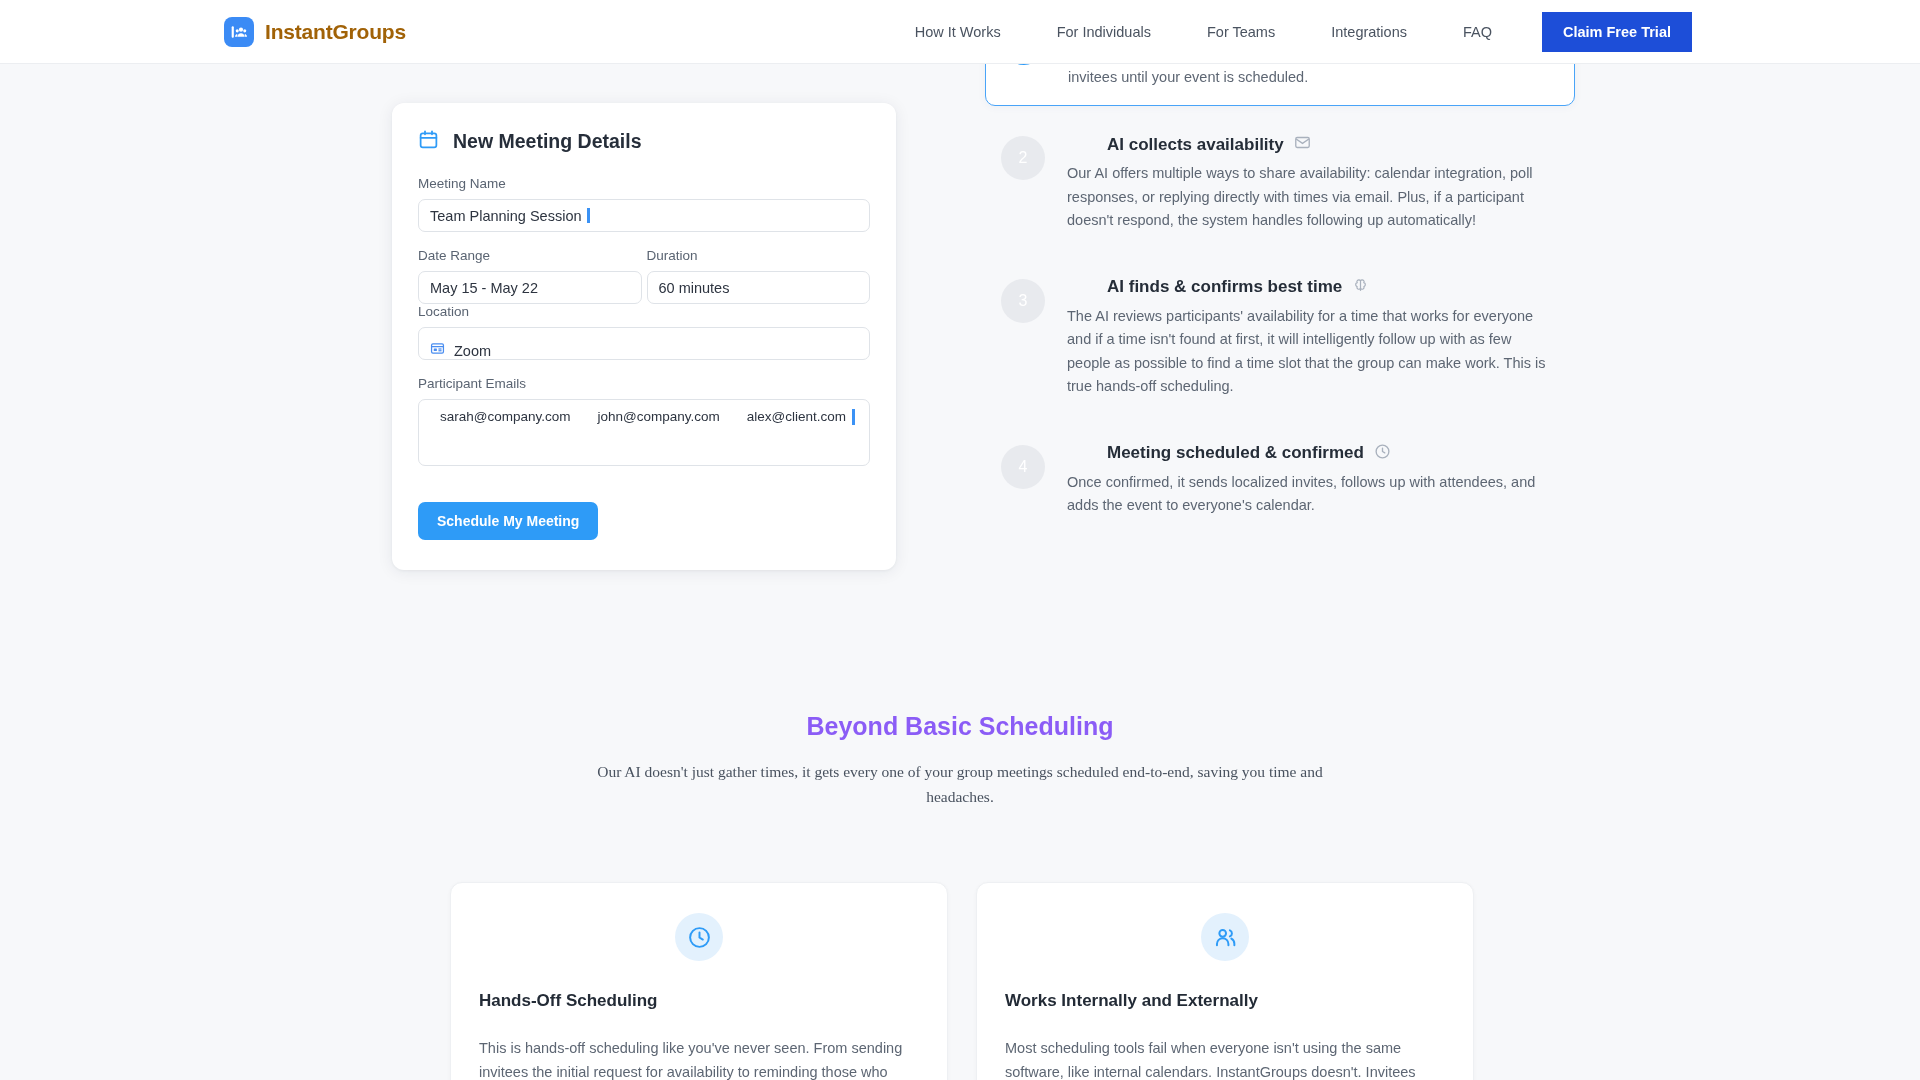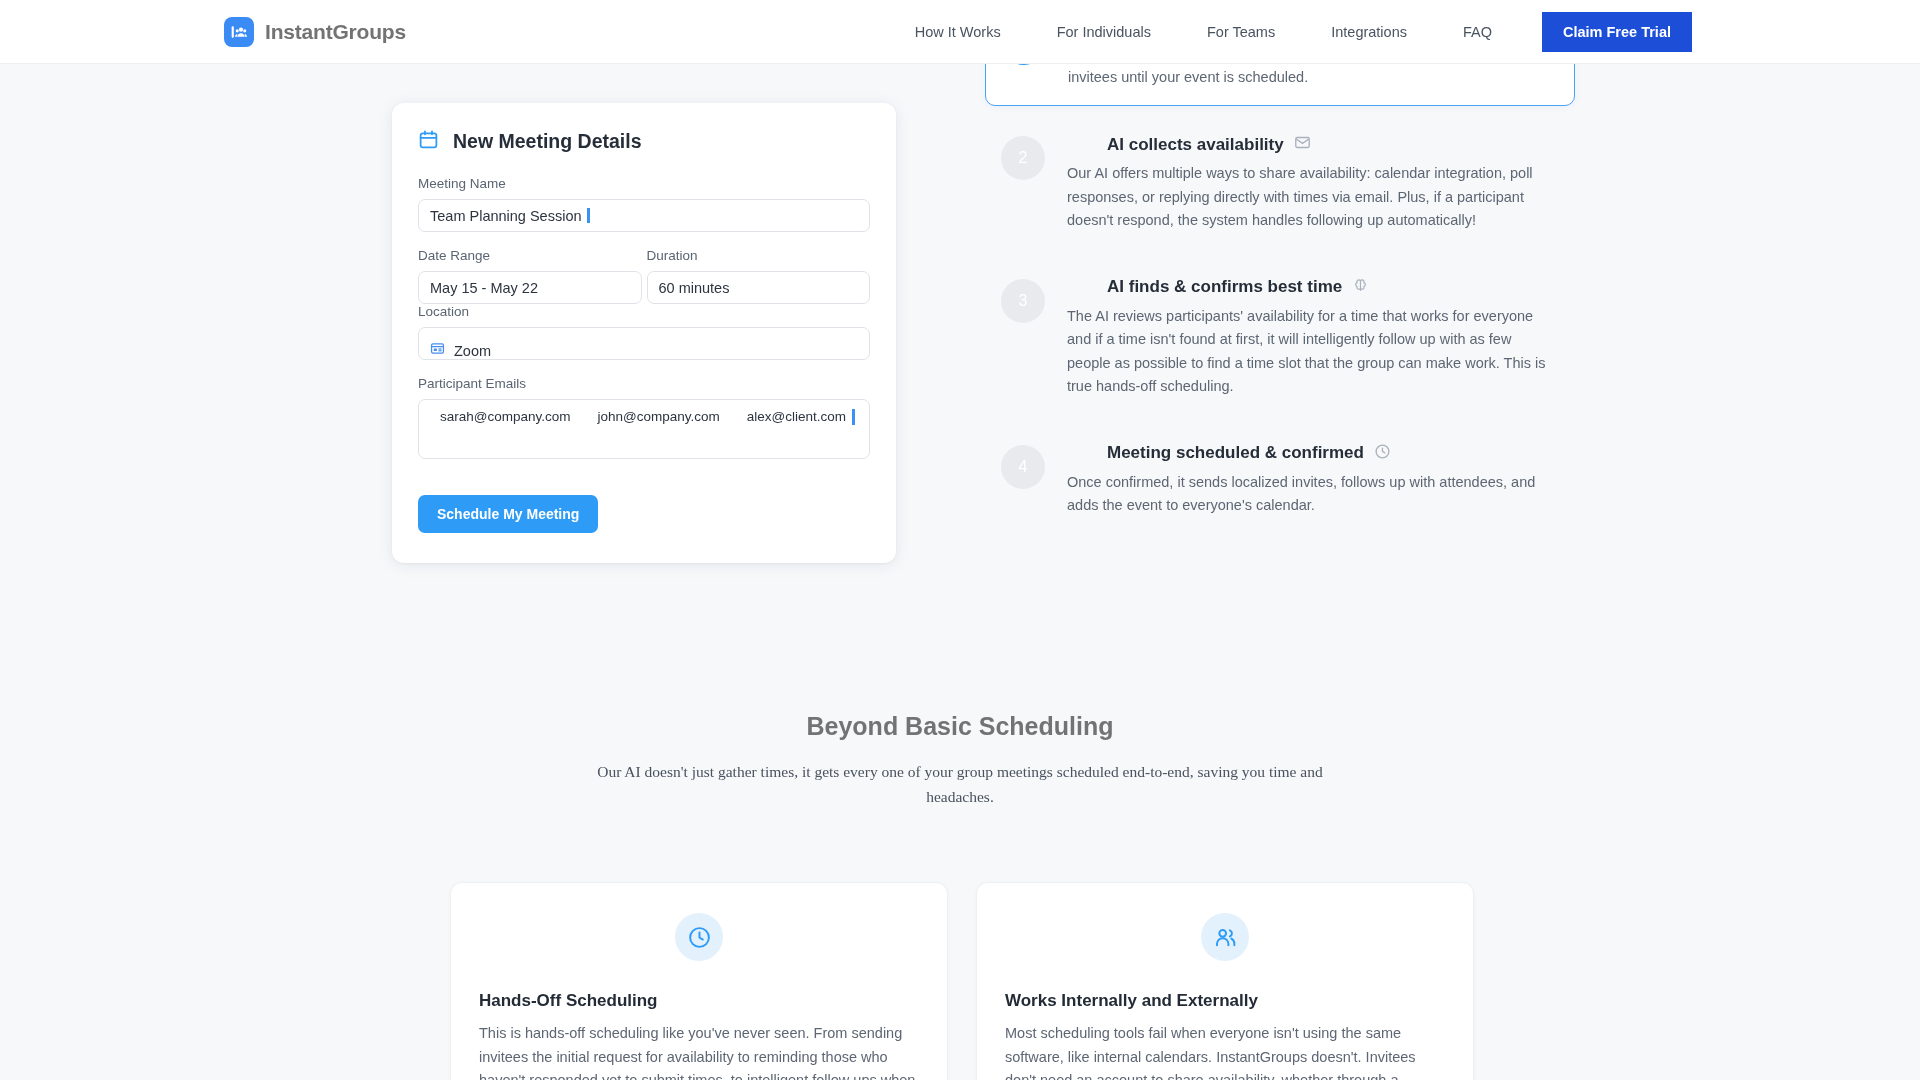--- a/index.html
+++ b/index.html
@@ -39,21 +39,21 @@
     width: 30px; height: 30px;
     border-radius: 8px;
     background: #3b8bf5;
     display: flex;
     align-items: center;
     justify-content: center;
   }
   .brand-name {
     font-size: 21px;
     font-weight: 700;
-    color: #737373;
+    color: #a16207;
     letter-spacing: -0.2px;
   }
 
   .main-nav {
     margin-left: auto;
     display: flex;
     align-items: center;
     gap: 0;
     margin-right: 228px;
   }
@@ -143,21 +143,21 @@
   }
   .row-2 > div { flex: 1; }
   .row-2 .field-label { margin-bottom: 8px; }
   .input-with-icon {
     display: flex;
     align-items: flex-end;
     gap: 9px;
   }
   .emails-box {
     width: 100%;
-    height: 60px;
+    height: 67px;
     border: 1px solid #dfe3e8;
     border-radius: 7px;
     padding: 9px 11px;
     position: relative;
   }
   .email-chips {
     display: flex;
     align-items: center;
     gap: 27px;
     font-size: 13.5px;
@@ -242,21 +242,21 @@
   .beyond {
     position: absolute;
     left: 0;
     top: 648px;
     width: 1920px;
     text-align: center;
   }
   .beyond-title {
     font-size: 25px;
     font-weight: 600;
-    color: #737373;
+    color: #8b5cf6;
     margin-bottom: 18px;
   }
   .beyond-sub {
     font-size: 15.5px;
     line-height: 1.62;
     color: #49525f;
     width: 760px;
     margin: 0 auto;
     font-family: Liberation Serif, serif;
   }
@@ -284,21 +284,21 @@
     background: #e3f1fd;
     display: flex;
     align-items: center;
     justify-content: center;
     margin: 0 auto 30px auto;
   }
   .feature-title {
     font-size: 17px;
     font-weight: 600;
     color: #232b36;
-    margin-bottom: 11px;
+    margin-bottom: 26px;
   }
   .feature-desc {
     font-size: 14.5px;
     line-height: 1.63;
     color: #5d6673;
   }
 </style>
 </head>
 <body>
 

